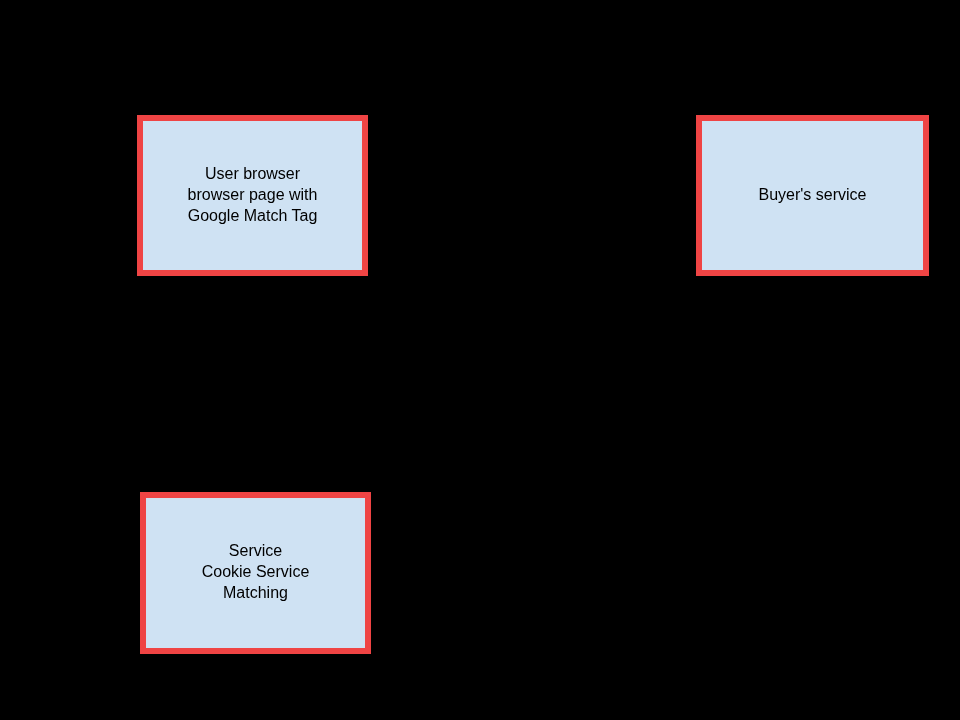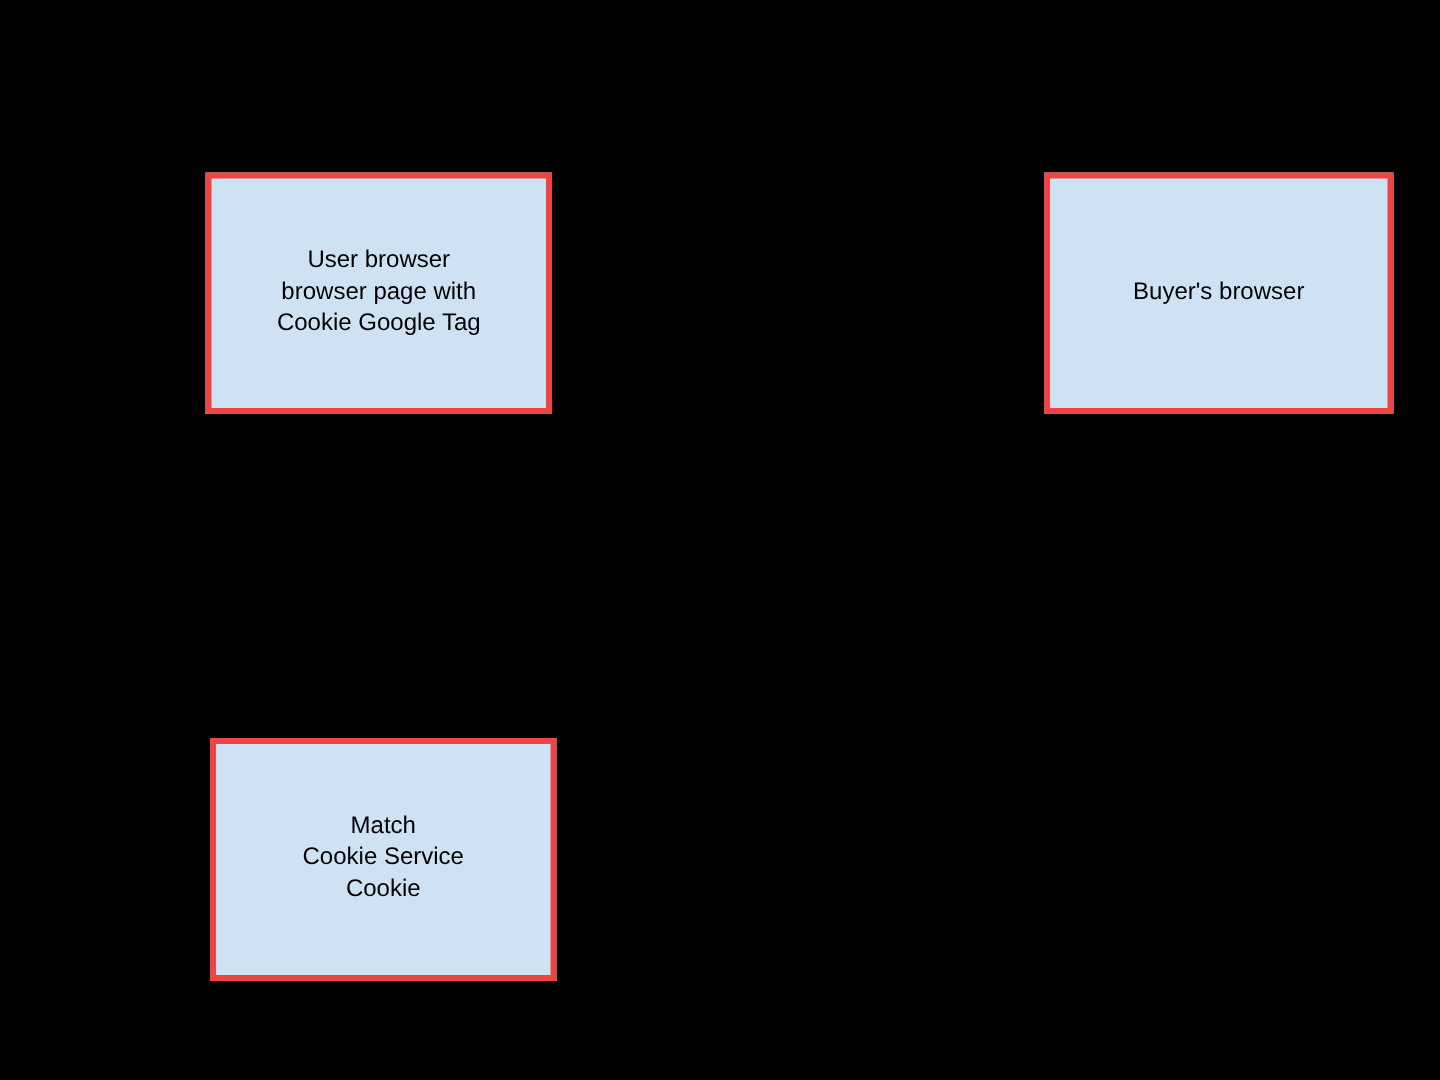--- a/index.html
+++ b/index.html
@@ -12,21 +12,21 @@
     width: 960px;
     height: 720px;
     background: #000000;
     overflow: hidden;
     font-family: "Liberation Sans", sans-serif;
   }
   .node {
     position: absolute;
     box-sizing: border-box;
     background: #cfe2f3;
-    border: 4px solid #ef4444;
+    border: 6px solid #ef4444;
     display: flex;
     flex-direction: column;
     justify-content: center;
     align-items: center;
     text-align: center;
     
     padding-bottom: 3px;
     color: #000000;
     font-size: 16px;
     line-height: 21px;
@@ -55,26 +55,26 @@
   }
 </style>
 </head>
 <body>
 
 <div class="canvas">
 
   <div class="node" id="node-user-browser">
     <span class="node-line">User browser</span>
     <span class="node-line">browser page with</span>
-    <span class="node-line">Cookie Google Tag</span>
+    <span class="node-line">Google Match Tag</span>
   </div>
 
   <div class="node" id="node-buyers-service">
-    <span class="node-line">Buyer's browser</span>
+    <span class="node-line">Buyer's service</span>
   </div>
 
   <div class="node" id="node-google-cms">
-    <span class="node-line">Match</span>
+    <span class="node-line">Service</span>
     <span class="node-line">Cookie Service</span>
-    <span class="node-line">Cookie</span>
+    <span class="node-line">Matching</span>
   </div>
 
 </div>
 
 </body></html>

